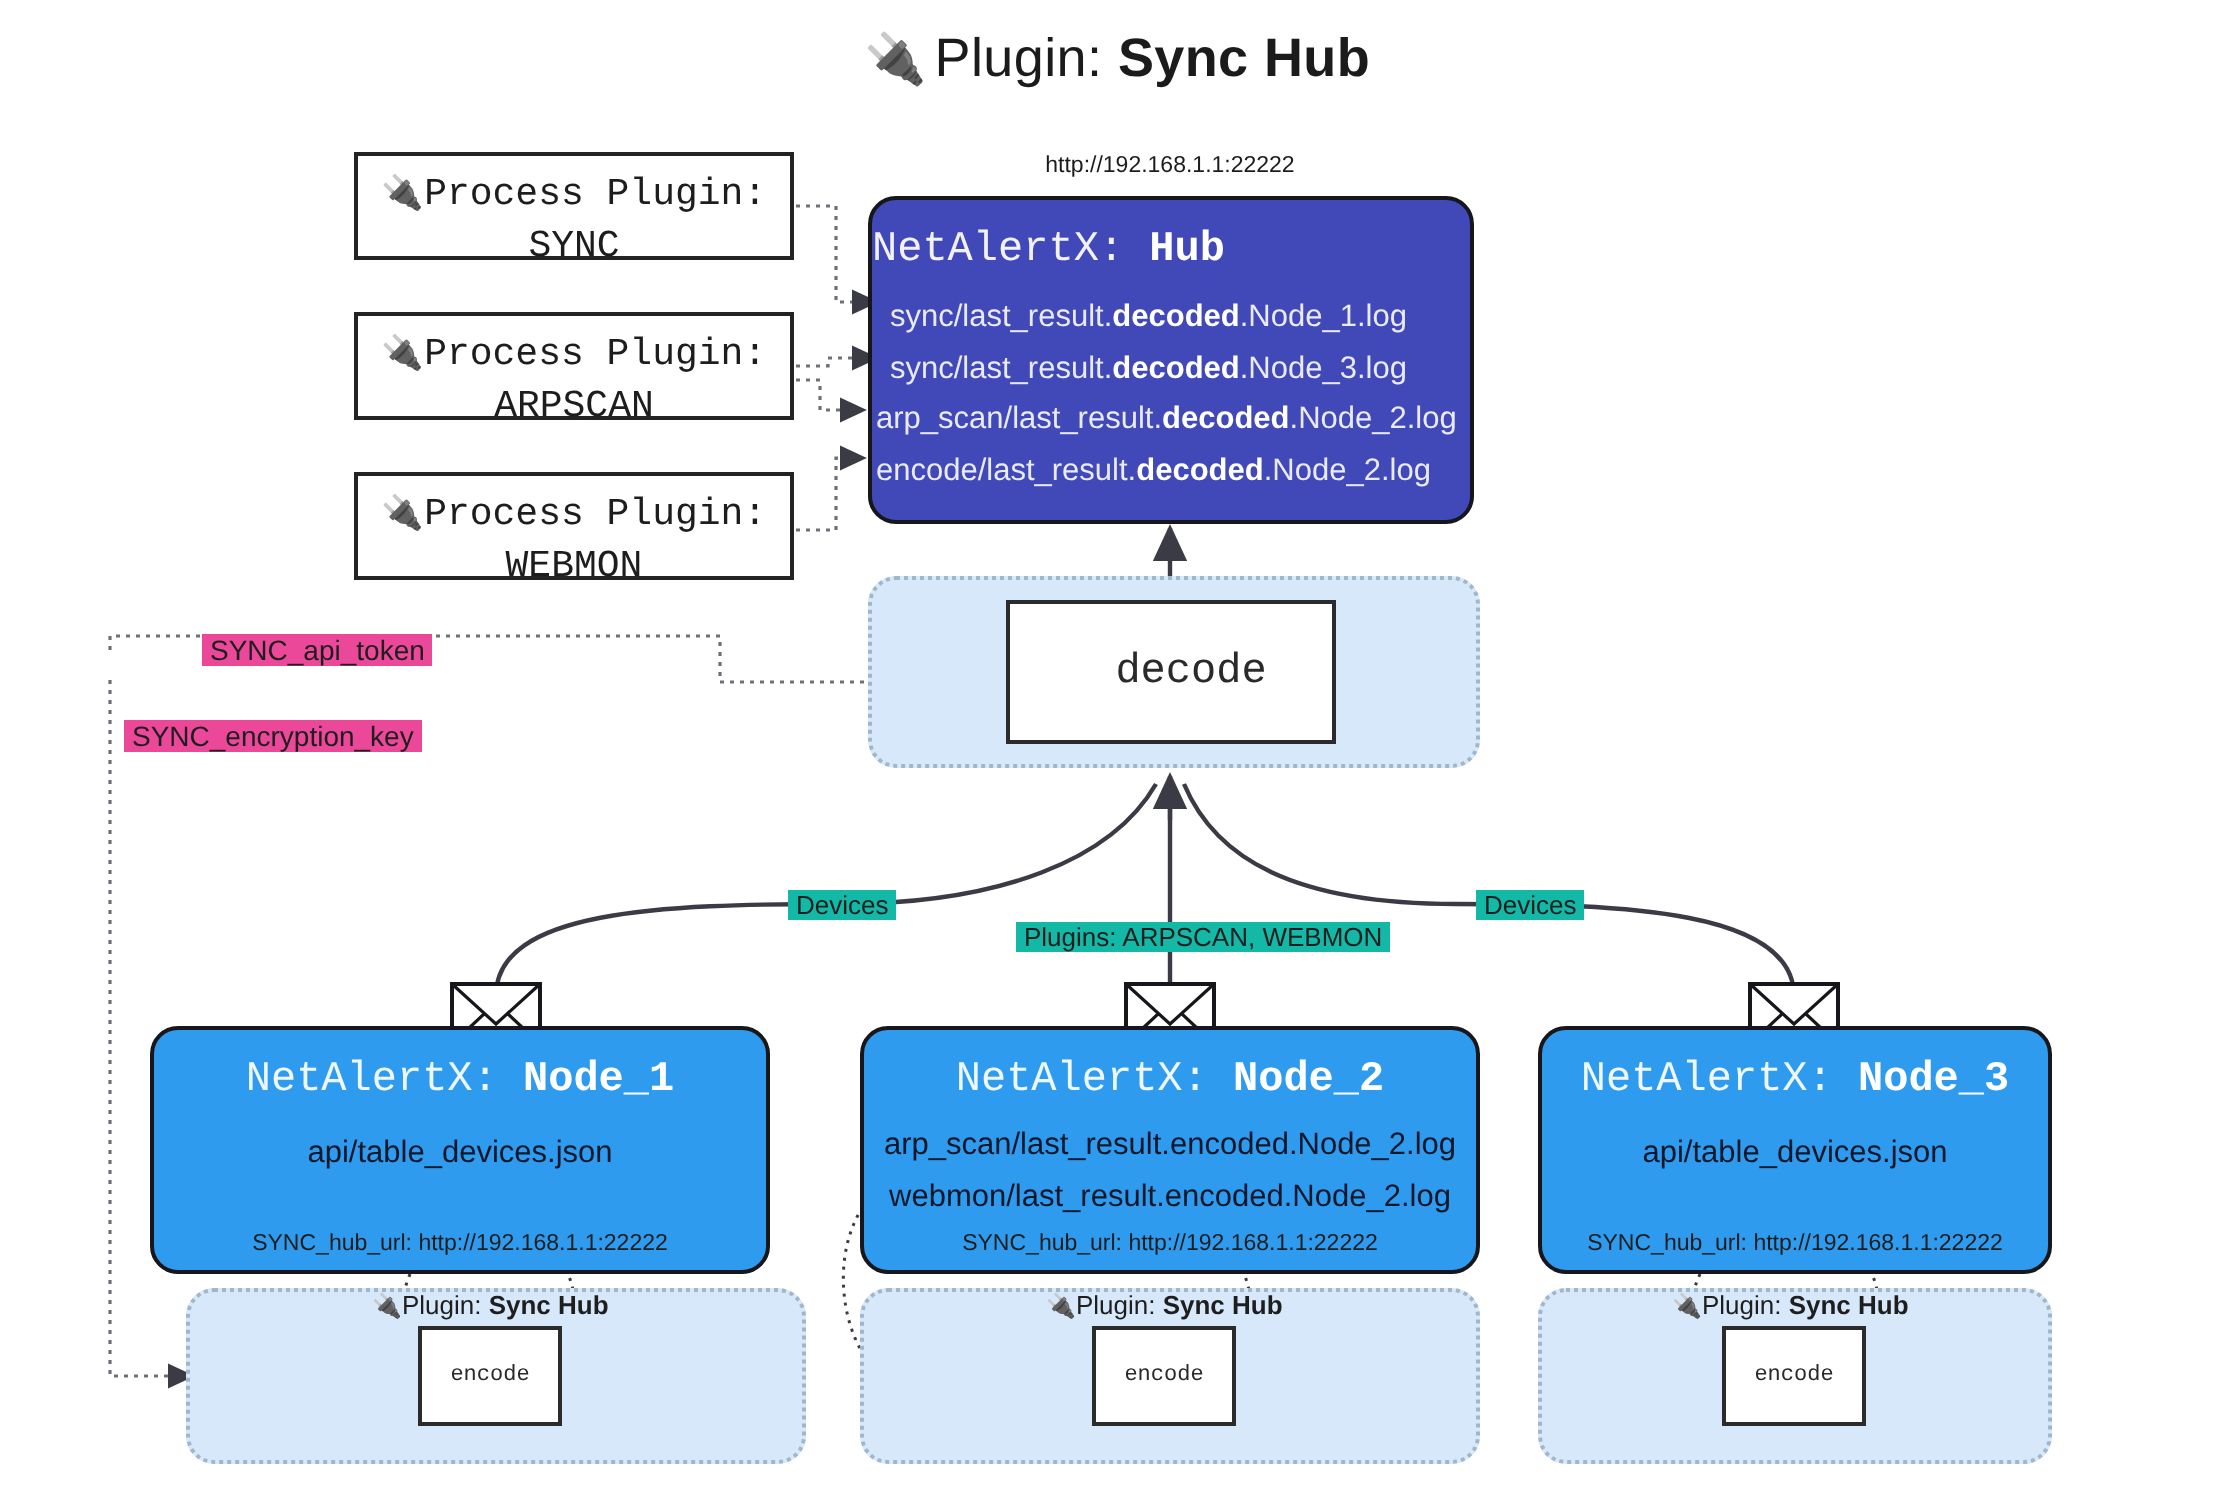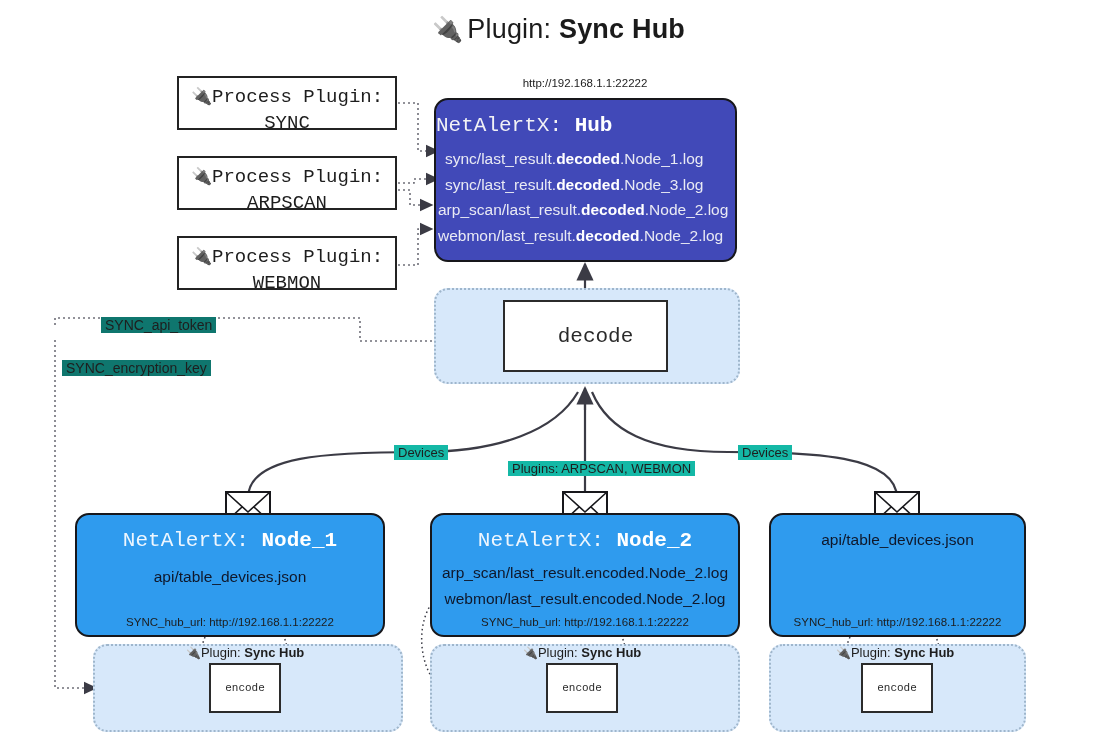--- a/index.html
+++ b/index.html
@@ -47,21 +47,21 @@
   .node .nline{font-size:15.5px;color:#0f172a;line-height:1.68;white-space:nowrap;}
   .node .nfoot{position:absolute;left:0;bottom:7px;width:100%;text-align:center;
         font-size:11.5px;color:#1d1d1d;}
 
   .plabel{position:absolute;font-size:13px;color:#1e1e1e;white-space:nowrap;}
   .plabel .b{font-weight:bold;}
   .plabel .plug{font-size:12px;}
 
   .elabel{position:absolute;font-size:13px;color:#1e1e1e;background:#14b8a6;
           padding:0 4px;white-space:nowrap;}
-  .vlabel{position:absolute;font-size:14px;color:#1e1e1e;background:#0f766e;
+  .vlabel{position:absolute;font-size:14px;color:#1e1e1e;background:#ec4899;
           padding:0 4px;white-space:nowrap;}
 </style>
 </head>
 <body>
 
 <div id="stage">
 
   <svg id="wires" viewBox="0 0 1117 754">
     <defs>
       <marker id="ah" markerWidth="9" markerHeight="9" refX="7.5" refY="4.5" orient="auto">
@@ -132,21 +132,21 @@
   <div class="hub-url" style="left:465px;top:77px;width:240px;">http://192.168.1.1:22222</div>
   <div class="hub" style="left:434px;top:98px;width:303px;height:164px;">
     <div class="hname">
       <span>NetAlertX:</span>
       <b>Hub</b>
     </div>
     <div class="logs">
       <div class="log"><span>sync/last_result.</span><b>decoded</b><span>.Node_1.log</span></div>
       <div class="log"><span>sync/last_result.</span><b>decoded</b><span>.Node_3.log</span></div>
       <div class="log" style="padding-left:2px;"><span>arp_scan/last_result.</span><b>decoded</b><span>.Node_2.log</span></div>
-      <div class="log" style="padding-left:2px;"><span>webmon/last_result.</span><b>decoded</b><span>.Node_2.log</span></div>
+      <div class="log" style="padding-left:2px;"><span>encode/last_result.</span><b>decoded</b><span>.Node_2.log</span></div>
     </div>
   </div>
 
   <div class="lite" style="left:434px;top:288px;width:306px;height:96px;"></div>
   <div class="wbox big" style="left:503px;top:300px;width:165px;height:72px;">
     <span>decode</span>
   </div>
 
   <div class="vlabel" style="left:101px;top:317px;">SYNC_api_token</div>
   <div class="vlabel" style="left:62px;top:360px;">SYNC_encryption_key</div>
@@ -188,20 +188,24 @@
   <div class="lite" style="left:430px;top:644px;width:310px;height:88px;"></div>
   <div class="plabel" style="left:523px;top:645px;">
     <span class="plug">🔌</span><span>Plugin:</span>
     <span class="b">Sync Hub</span>
   </div>
   <div class="wbox sm" style="left:546px;top:663px;width:72px;height:50px;">
     <span>encode</span>
   </div>
 
   <div class="node" style="left:769px;top:513px;width:257px;height:124px;">
+    <div class="nname">
+      <span>NetAlertX:</span>
+      <b>Node_3</b>
+    </div>
     <div class="nlines">
       <div class="nline">api/table_devices.json</div>
     </div>
     <div class="nfoot">SYNC_hub_url: http://192.168.1.1:22222</div>
   </div>
   <div class="lite" style="left:769px;top:644px;width:257px;height:88px;"></div>
   <div class="plabel" style="left:836px;top:645px;">
     <span class="plug">🔌</span><span>Plugin:</span>
     <span class="b">Sync Hub</span>
   </div>

